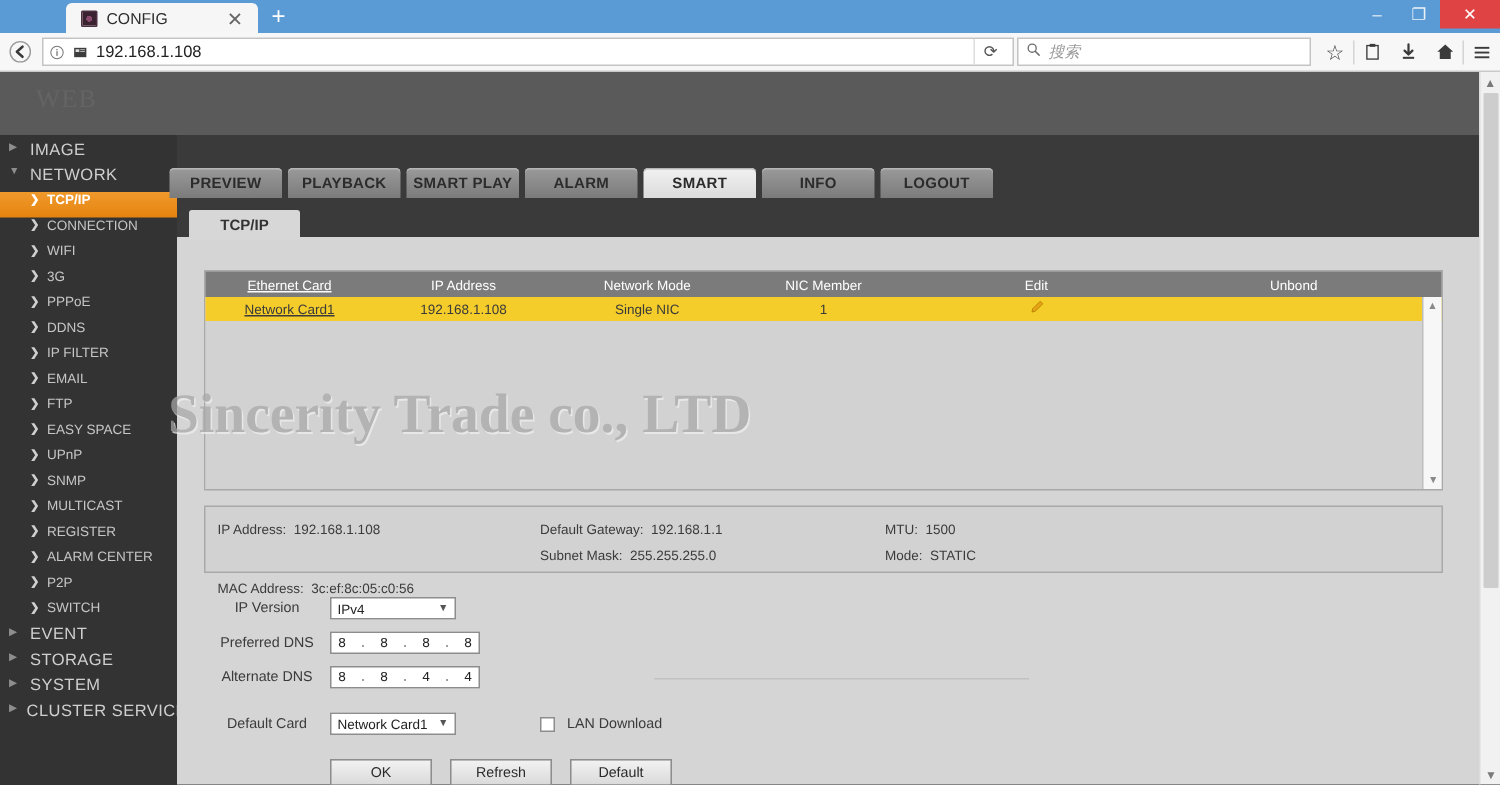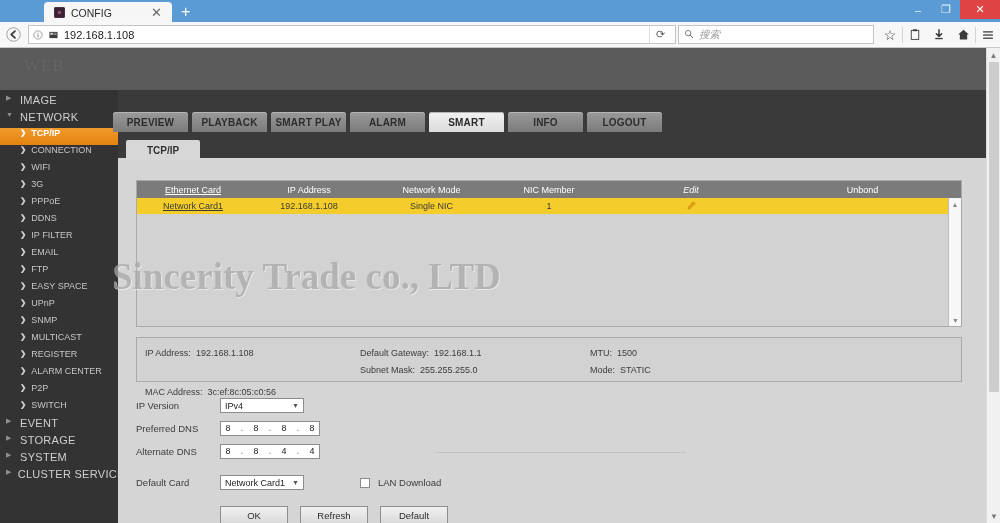--- a/index.html
+++ b/index.html
@@ -153,21 +153,21 @@
   .panel { position: absolute; left: 18px; top: 22px; width: 826px; }
 
   
   .tbl { width: 826px; border: 1px solid #a9a9a9; background: #d2d2d2; }
   .tbl-head {
     display: flex; height: 17px; background: #7b7b7b; color: #fff;
     font-size: 9px; align-items: center;
   }
   .tbl-head > div, .tbl-row > div { text-align: center; }
   .c1 { width: 112px; text-decoration: underline; } .c2 { width: 120px; } .c3 { width: 125px; }
-  .c4 { width: 110px; } .c5 { width: 160px; text-align: left; padding-left: 14px !important; font-style: italic; }
+  .c4 { width: 110px; } .c5 { width: 160px; text-align: left; padding-left: 14px !important; }
   .c6 { flex: 1; }
   .tbl-head .c5 { padding-left: 14px; }
   .tbl-body { position: relative; height: 128px; background: #d2d2d2; }
   .tbl-row {
     display: flex; height: 16px; align-items: center;
     font-size: 9px; color: #3a3a3a; background: #f5cd2a;
   }
   .edit-pencil { color: #c68a00; font-size: 10px; line-height: 1; }
   .tbl-scroll {
     position: absolute; right: 0; top: 0; width: 13px; height: 128px;
@@ -184,21 +184,21 @@
     margin-top: 10px; width: 826px; height: 45px;
     border: 1px solid #a9a9a9; background: #d2d2d2;
     font-size: 9px; color: #3b3b3b; padding: 6px 0 0 8px;
   }
   .inforow { display: flex; height: 17px; align-items: center; }
   .inf-lbl { color: #3b3b3b; }
   .inf-val { color: #3b3b3b; margin-left: 5px; }
   .seg { display: flex; align-items: center; }
 
   
-  .form { margin-top: 14px; width: 826px; position: relative; font-size: 9.5px; color: #3b3b3b; }
+  .form { margin-top: 14px; width: 826px; position: relative; font-size: 9.5px; color: #3b3b3b; text-align: center; }
   .frow { display: flex; align-items: center; height: 19px; margin-bottom: 4px; }
   .flabel { width: 84px; }
   .select {
     width: 84px; height: 15px; background: #fff; border: 1px solid #8d8d8d;
     display: flex; align-items: center; padding: 0 4px; font-size: 9px; color: #222;
     cursor: pointer; position: relative;
   }
   .select .cv { position: absolute; right: 4px; font-size: 7px; color: #555; }
   .ipfield {
     width: 100px; height: 15px; background: #fff; border: 1px solid #8d8d8d;

